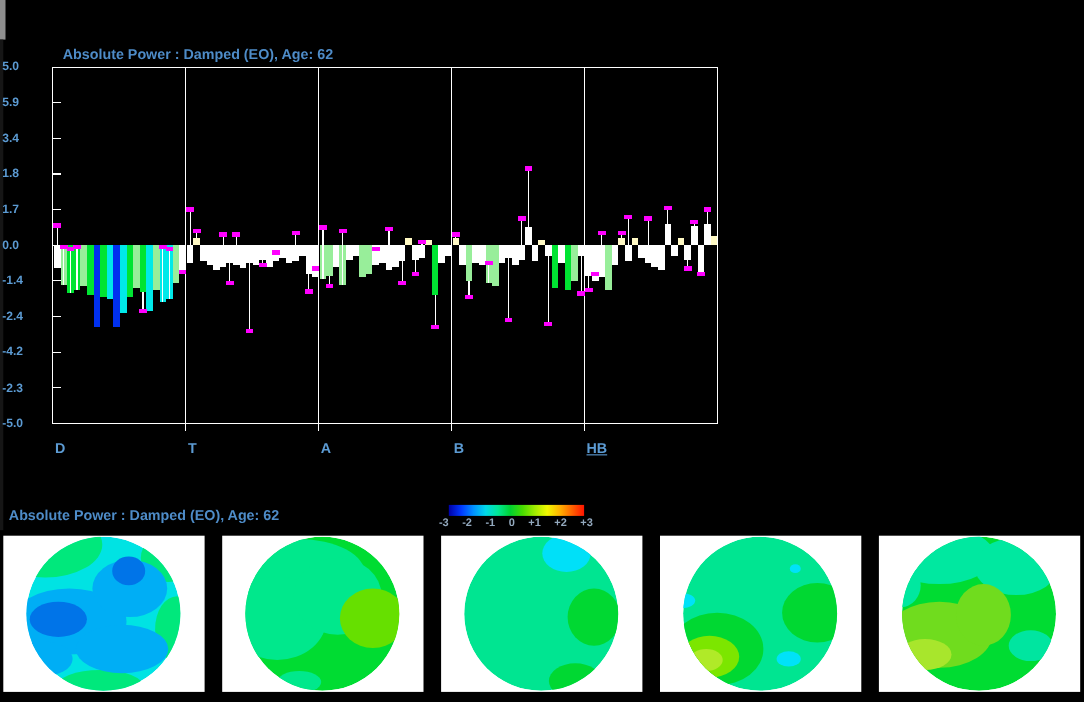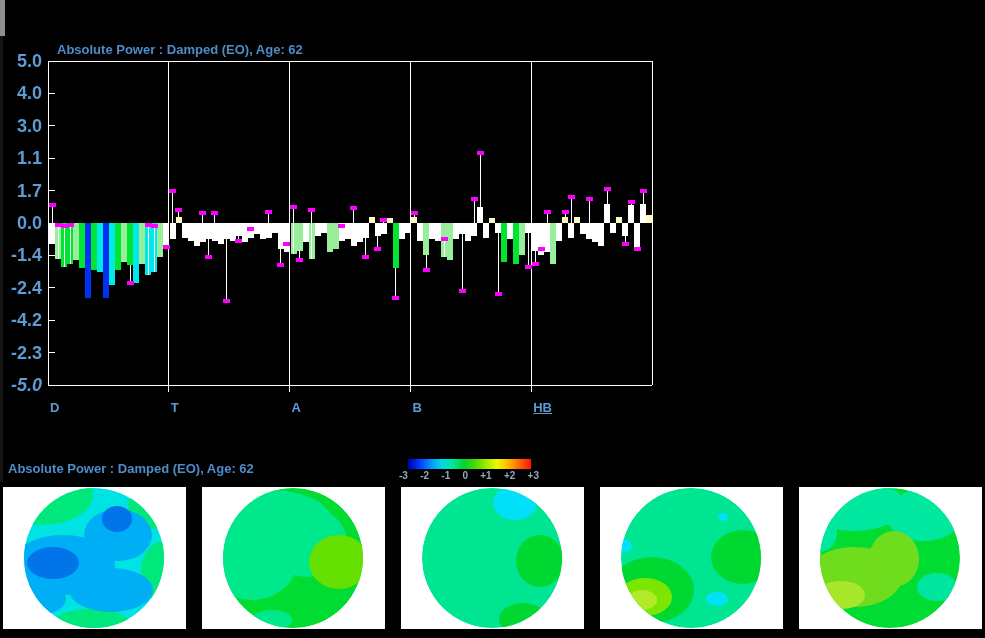--- a/index.html
+++ b/index.html
@@ -7,21 +7,21 @@
   }
   html,body{margin:0;padding:0;}
   body{
     width:985px;height:638px;position:relative;overflow:hidden;
     background:#000000;font-family:"Liberation Sans",sans-serif;
   }
   .title{position:absolute;font-size:13px;font-weight:bold;color:var(--title-c);white-space:nowrap;text-align:center;}
   #chart-title{left:57px;top:42px;}
   #maps-title{left:8px;top:461px;}
   #chart-svg{position:absolute;left:0;top:0;}
-  .ylab{position:absolute;width:40px;text-align:right;font-size:18px;font-weight:bold;color:var(--axis-c);line-height:14px;}
+  .ylab{position:absolute;width:40px;font-size:11px;font-weight:bold;color:var(--axis-c);line-height:14px;}
   .bandlab{position:absolute;top:400px;font-size:13px;font-weight:bold;color:var(--axis-c);}
   #colorbar-grad{position:absolute;left:408px;top:459px;width:123px;height:10px;}
   #colorbar-labels{position:absolute;left:399px;top:470px;width:140px;display:flex;justify-content:space-between;
     font-size:10px;font-weight:bold;color:var(--cbtext-c);}
   .panel{position:absolute;top:487px;width:183px;height:142px;background:var(--panel-bg);}
   .edge-tab{position:absolute;left:0;top:0;width:5px;height:36px;background:#8E8E8E;}
   .edge-line{position:absolute;left:0;top:36px;width:3px;height:446px;background:#161616;}
 </style>
 </head>
 <body>
@@ -252,30 +252,30 @@
       <rect x="627.7" y="199.94" width="7" height="4" fill="#FF00FF"></rect>
       <line x1="637.2" y1="247.3" x2="637.2" y2="248.92000000000002" stroke="#FFFFFF"></line>
       <rect x="633.7" y="246.92000000000002" width="7" height="4" fill="#FF00FF"></rect>
       <line x1="643.2" y1="203.56" x2="643.2" y2="190.6" stroke="#FFFFFF"></line>
       <rect x="639.7" y="188.6" width="7" height="4" fill="#FF00FF"></rect>
     </g>
   </svg>
 
 <div id="ylabels">
     <div class="ylab" style="left: 2px; top: 54px;">5.0</div>
-    <div class="ylab" style="left: 2px; top: 86.4px;">4.0</div>
-    <div class="ylab" style="left: 2px; top: 118.8px;">3.0</div>
-    <div class="ylab" style="left: 2px; top: 151.2px;">1.1</div>
+    <div class="ylab" style="left: 2px; top: 86.4px;">5.9</div>
+    <div class="ylab" style="left: 2px; top: 118.8px;">3.4</div>
+    <div class="ylab" style="left: 2px; top: 151.2px;">1.8</div>
     <div class="ylab" style="left: 2px; top: 183.6px;">1.7</div>
     <div class="ylab" style="left: 2px; top: 216px;">0.0</div>
     <div class="ylab" style="left: 2px; top: 248.4px;">-1.4</div>
     <div class="ylab" style="left: 2px; top: 280.8px;">-2.4</div>
     <div class="ylab" style="left: 2px; top: 313.2px;">-4.2</div>
     <div class="ylab" style="left: 2px; top: 345.6px;">-2.3</div>
-    <div class="ylab" style="left: 2px; top: 378px; font-style: italic;">-5.0</div>
+    <div class="ylab" style="left: 2px; top: 378px;">-5.0</div>
   </div>
 <div id="bandlabels">
     <div class="bandlab" style="left: 50px;">D</div>
     <div class="bandlab" style="left: 170.8px;">T</div>
     <div class="bandlab" style="left: 291.6px;">A</div>
     <div class="bandlab" style="left: 412.4px;">B</div>
     <div class="bandlab" style="left: 533.2px; text-decoration: underline;">HB</div>
   </div>
 
 <div id="maps-title" class="title">Absolute Power : Damped (EO), Age: 62</div>

